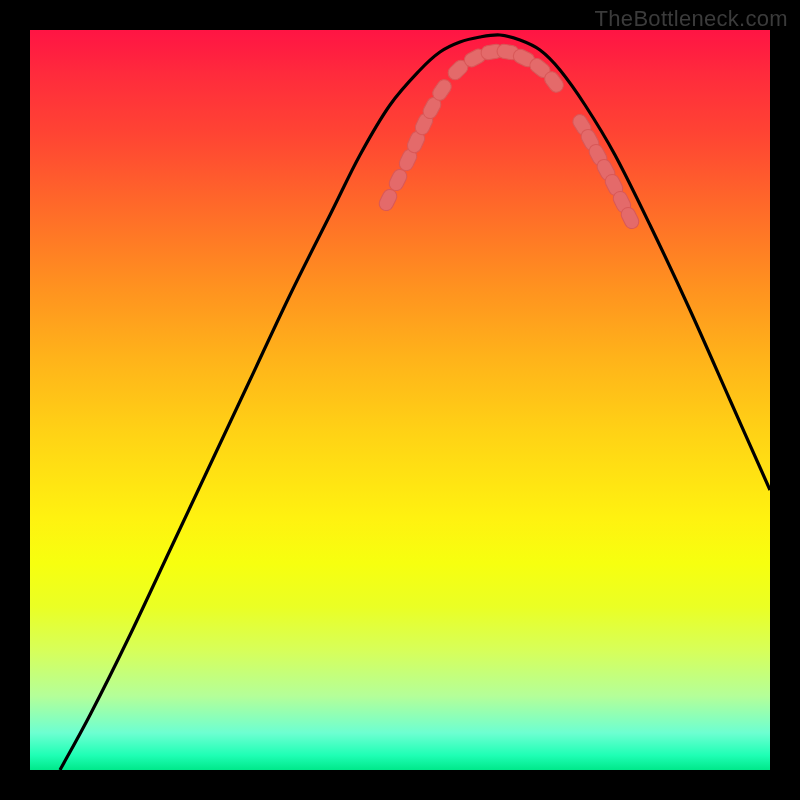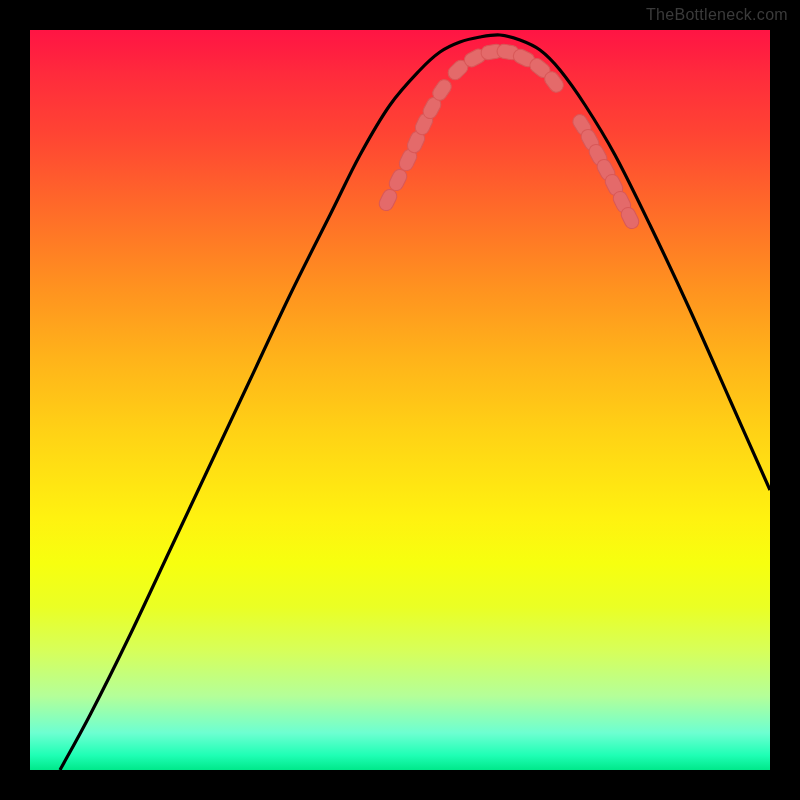--- a/index.html
+++ b/index.html
@@ -1,18 +1,18 @@
 <!DOCTYPE html>
 <html><head>
 <meta charset="utf-8">
 <style>
   * { margin: 0; padding: 0; box-sizing: border-box; }
   body { width: 800px; height: 800px; background: #000; position: relative; font-family: Arial, sans-serif; }
   .outer { position: absolute; top: 0; left: 0; width: 800px; height: 800px; background: #000; }
-  .watermark { position: absolute; top: 6px; right: 12px; color: #3b3b3b; font-size: 16px; font-weight: 500; letter-spacing: 0.3px; z-index: 10; }
+  .watermark { position: absolute; top: 6px; right: 12px; color: #3b3b3b; font-size: 22px; font-weight: 500; letter-spacing: 0.3px; z-index: 10; }
   .plot-area { position: absolute; top: 30px; left: 30px; width: 740px; height: 740px; }
   .gradient-bg {
     position: absolute; top: 0; left: 0; width: 100%; height: 740px;
     background: linear-gradient(to bottom,
       #ff1444 0%,
       #ff2b3c 6%,
       #ff4433 14%,
       #ff6a29 24%,
       #ff8f20 34%,
       #ffb21a 44%,

